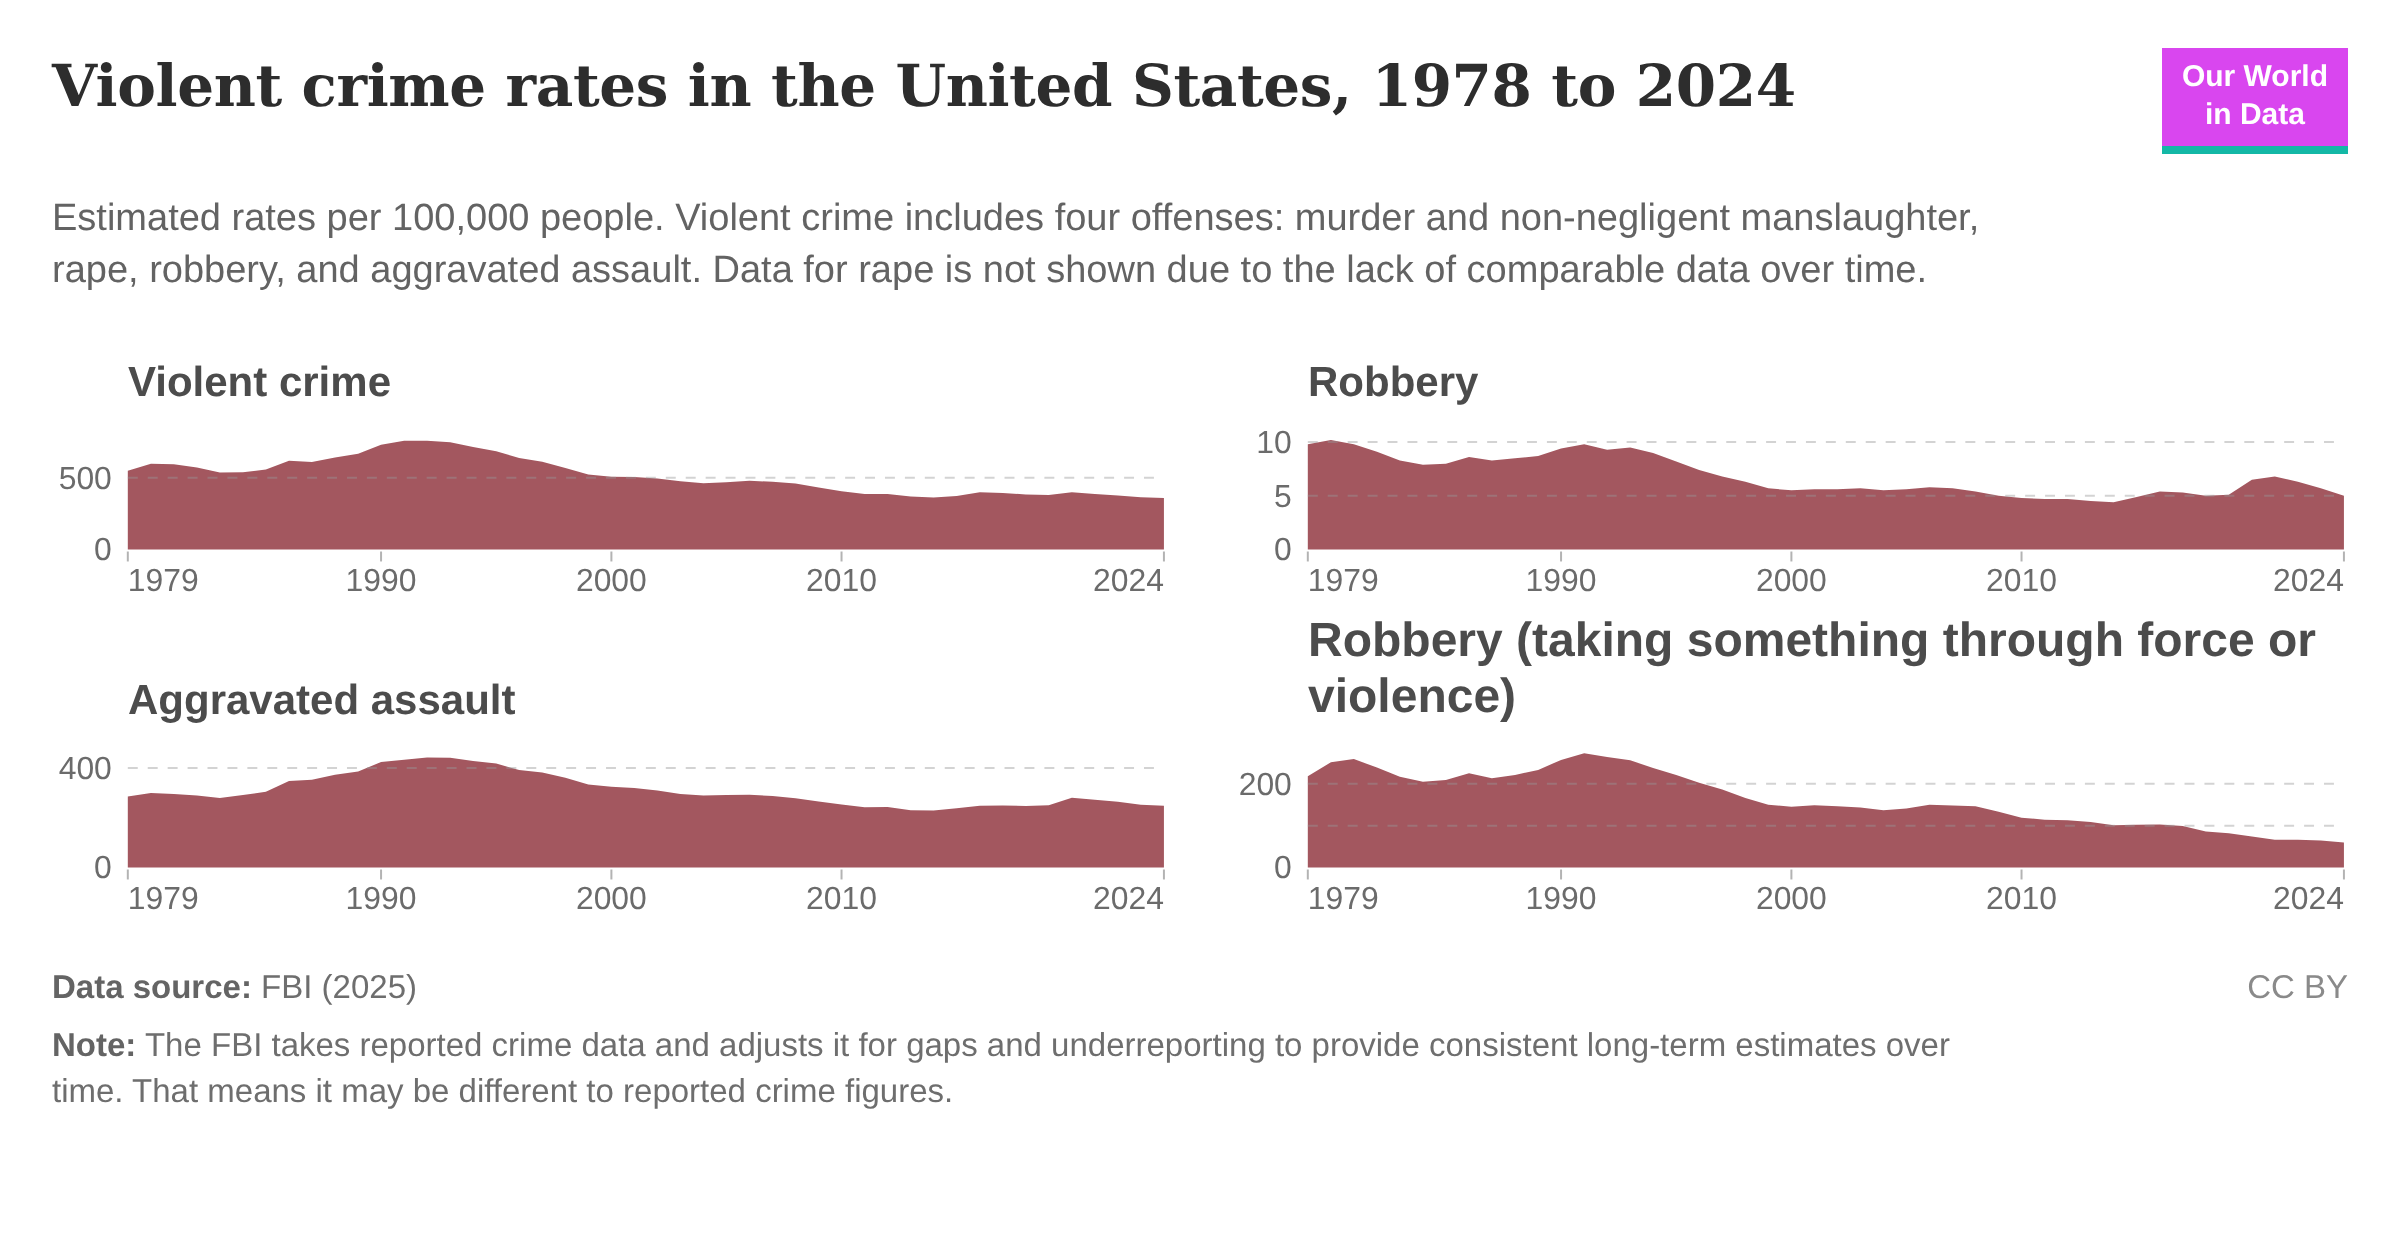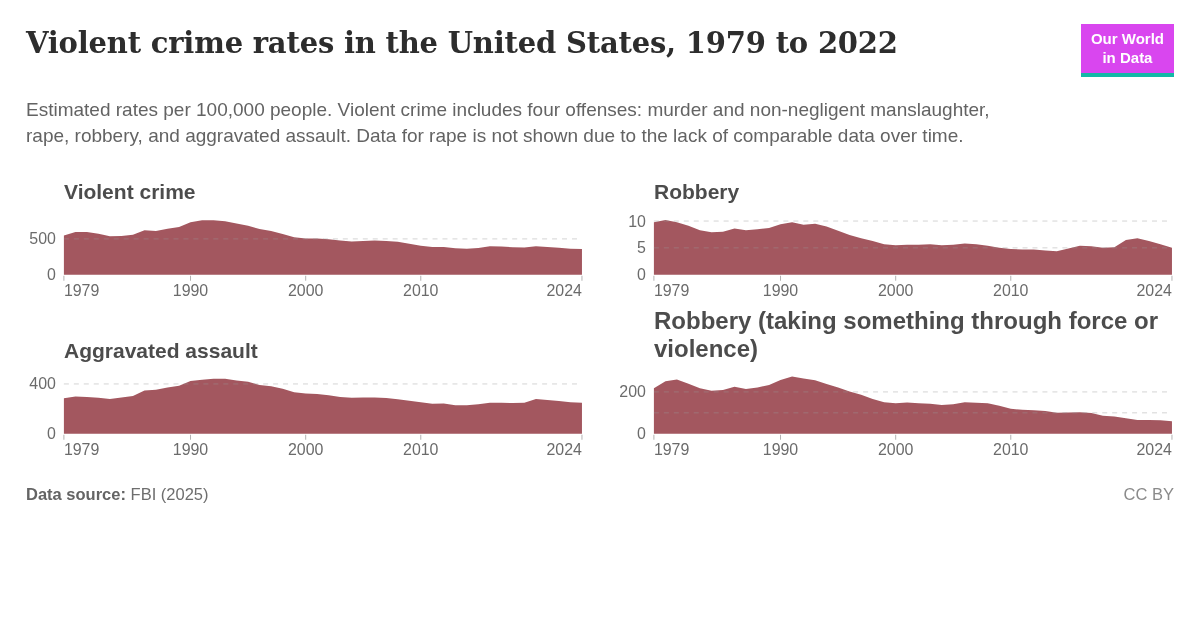--- a/index.html
+++ b/index.html
@@ -44,21 +44,21 @@
   .note{
     margin:8px 0 0 0;font-size:16.5px;line-height:1.38;color:#6e6e6e;
     max-width:960px;
   }
   .note b{font-weight:700;color:#646464;}
 </style>
 </head>
 <body>
 
 <div class="header">
-  <h1 class="page-title">Violent crime rates in the United States, 1979 to 2022</h1>
+  <h1 class="page-title">Violent crime rates in the United States, 1978 to 2024</h1>
   <div class="logo">
     <div>Our World</div>
     <div>in Data</div>
   </div>
 </div>
 
 <p class="subtitle">Estimated rates per 100,000 people. Violent crime includes four offenses: murder and non-negligent manslaughter, rape, robbery, and aggravated assault. Data for rape is not shown due to the lack of comparable data over time.</p>
 
 <div class="charts">
   <div>
@@ -140,13 +140,14 @@
         <text x="558.0" y="86" text-anchor="end" class="axis-label">2024</text>
       </svg>
   </div>
 </div>
 
 <div class="footer">
   <div class="source-row">
     <span><b>Data source:</b> <span>FBI (2025)</span></span>
     <span class="license">CC BY</span>
   </div>
+  <p class="note"><b>Note:</b> <span>The FBI takes reported crime data and adjusts it for gaps and underreporting to provide consistent long-term estimates over time. That means it may be different to reported crime figures.</span></p>
 </div>
 
 </body></html>

